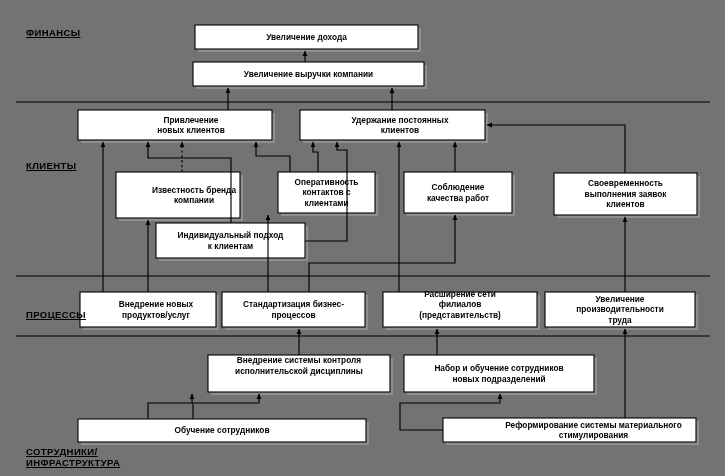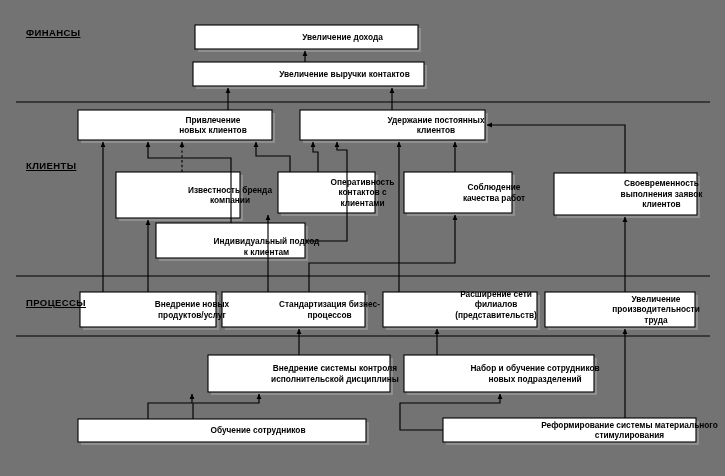--- a/index.html
+++ b/index.html
@@ -22,21 +22,20 @@
     display:flex;
     align-items:center;
     justify-content:center;
     text-align:center;
     font-weight:bold;
     font-size:8.3px;
     line-height:10.5px;
     color:#000;
     box-sizing:border-box;
     padding:1px 11px;
-    margin-left:36px;
   }
 </style>
 </head>
 <body>
 
 <div id="stage">
 
   <svg width="725" height="476">
     <defs>
       <marker id="arrow" markerWidth="7" markerHeight="7" refX="5.4" refY="2.6" orient="auto" markerUnits="userSpaceOnUse">
@@ -133,30 +132,32 @@
       <path d="M193,419 L193,403 L259,403 L259,394" marker-end="url(#arrow)"></path>
 
       <path d="M443,430 L400,430 L400,403 L500,403 L500,394" marker-end="url(#arrow)"></path>
 
       <path d="M625,418 L625,329" marker-end="url(#arrow)"></path>
     </g>
   </svg>
 
   <div class="perspective-label" style="left:26px;top:27px;">ФИНАНСЫ</div>
   <div class="perspective-label" style="left:26px;top:160px;">КЛИЕНТЫ</div>
-  <div class="perspective-label" style="left:26px;top:297px;text-align:center;">ПРОЦЕССЫ</div>
+  <div class="perspective-label" style="left:26px;top:309px;text-align:center;">ПРОЦЕССЫ</div>
+  <div class="perspective-label" style="left:26px;top:446px;">СОТРУДНИКИ/
+ИНФРАСТРУКТУРА</div>
 
   <div id="label-layer">
       <div class="node-label" style="left: 195px; top: 25px; width: 223px; height: 24px;">
         <span style="white-space: pre-line;">Увеличение дохода</span>
       </div>
       <div class="node-label" style="left: 193px; top: 62px; width: 231px; height: 24px;">
-        <span style="white-space: pre-line;">Увеличение выручки контактов</span>
-      </div>
-      <div class="node-label" style="left: 80px; top: 110px; width: 194px; height: 30px;">
+        <span style="white-space: pre-line;">Увеличение выручки компании</span>
+      </div>
+      <div class="node-label" style="left: 94px; top: 110px; width: 194px; height: 30px;">
         <span style="white-space: pre-line;">Привлечение
 новых клиентов</span>
       </div>
       <div class="node-label" style="left: 300px; top: 110px; width: 200px; height: 30px;">
         <span style="white-space: pre-line;">Удержание постоянных
 клиентов</span>
       </div>
       <div class="node-label" style="left: 124px; top: 172px; width: 140px; height: 46px;">
         <span style="white-space: pre-line;">Известность бренда
 компании</span>
@@ -168,21 +169,21 @@
       </div>
       <div class="node-label" style="left: 404px; top: 172px; width: 108px; height: 41px;">
         <span style="white-space: pre-line;">Соблюдение
 качества работ</span>
       </div>
       <div class="node-label" style="left: 554px; top: 173px; width: 143px; height: 42px;">
         <span style="white-space: pre-line;">Своевременность
 выполнения заявок
 клиентов</span>
       </div>
-      <div class="node-label" style="left: 156px; top: 223px; width: 149px; height: 35px; align-items: flex-end;">
+      <div class="node-label" style="left: 156px; top: 223px; width: 149px; height: 35px;">
         <span style="white-space: pre-line;">Индивидуальный подход
 к клиентам</span>
       </div>
       <div class="node-label" style="left: 80px; top: 292px; width: 152px; height: 35px;">
         <span style="white-space: pre-line;">Внедрение новых
 продуктов/услуг</span>
       </div>
       <div class="node-label" style="left: 222px; top: 292px; width: 143px; height: 35px;">
         <span style="white-space: pre-line;">Стандартизация бизнес-
 процессов</span>
@@ -190,21 +191,21 @@
       <div class="node-label" style="left: 383px; top: 280px; width: 154px; height: 49px;">
         <span style="white-space: pre-line;">Расширение сети
 филиалов
 (представительств)</span>
       </div>
       <div class="node-label" style="left: 545px; top: 292px; width: 150px; height: 35px;">
         <span style="white-space: pre-line;">Увеличение
 производительности
 труда</span>
       </div>
-      <div class="node-label" style="left: 208px; top: 355px; width: 182px; height: 37px; text-align: center;">
+      <div class="node-label" style="left: 208px; top: 347px; width: 182px; height: 37px; text-align: center;">
         <span style="white-space: pre-line;">Внедрение системы контроля
 исполнительской дисциплины</span>
       </div>
       <div class="node-label" style="left: 404px; top: 355px; width: 190px; height: 37px;">
         <span style="white-space: pre-line;">Набор и обучение сотрудников
 новых подразделений</span>
       </div>
       <div class="node-label" style="left: 78px; top: 419px; width: 288px; height: 23px;">
         <span style="white-space: pre-line;">Обучение сотрудников</span>
       </div>

